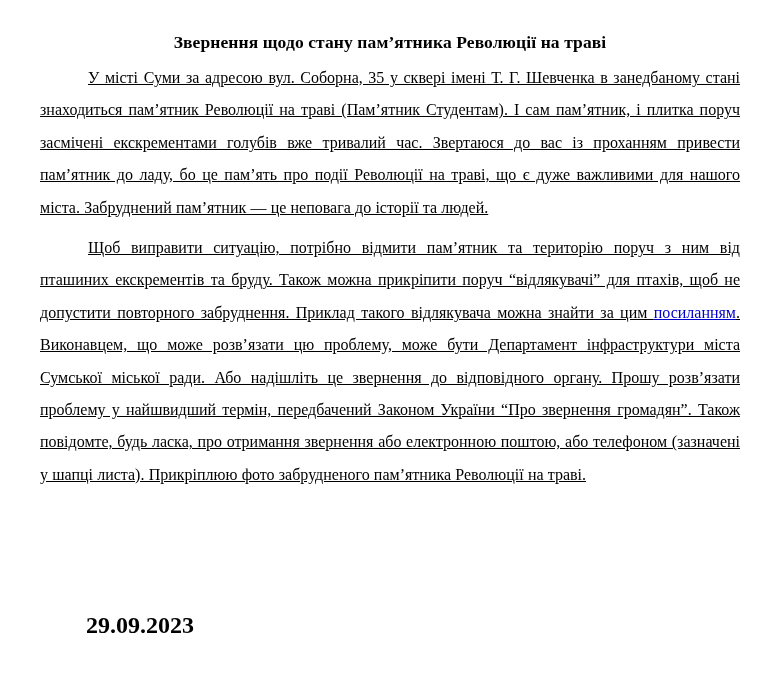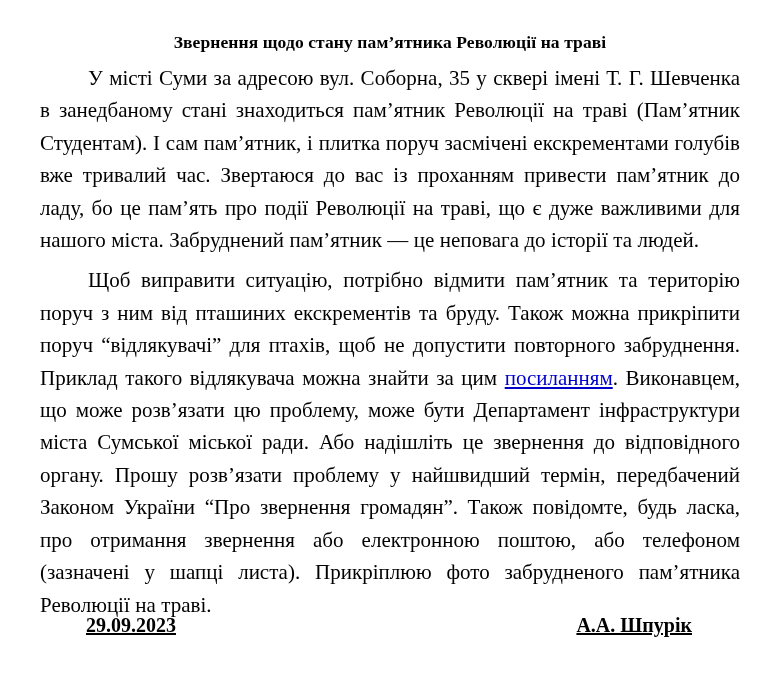--- a/index.html
+++ b/index.html
@@ -44,49 +44,49 @@
     left: 40px;
     top: 62px;
     width: 700px;
   }
 
   p.para {
     margin: 0;
     text-align: justify;
     text-justify: inter-word;
     text-indent: 48px;
-    font-size: 21px;
+    font-size: 16px;
     line-height: 32.4px;
     word-spacing: 0.2px;
+    text-decoration: underline;
   }
 
   p.para + p.para {
     margin-top: 8px;
   }
 
   a.inline-link,
   .inline-link {
     color: #0000cc;
     text-decoration: underline;
     cursor: pointer;
   }
 
   
   .footer {
     position: absolute;
     left: 40px;
     top: 612px;
     width: 700px;
     display: flex;
-    justify-content: space-between;
+    justify-content: flex-start;
     align-items: baseline;
     font-weight: bold;
-    font-size: 20px;
+    font-size: 24px;
     line-height: 26px;
-    text-decoration: underline;
   }
 
   .footer-date {
     padding-left: 46px;
   }
 
   .footer-signature {
     padding-right: 48px;
   }
 </style>
@@ -102,16 +102,15 @@
     <p class="para">У місті Суми за адресою вул. Соборна, 35 у сквері імені Т. Г. Шевченка в занедбаному стані знаходиться пам’ятник Революції на траві (Пам’ятник Студентам). І сам пам’ятник, і плитка поруч засмічені екскрементами голубів вже тривалий час. Звертаюся до вас із проханням привести пам’ятник до ладу, бо це пам’ять про події Революції на траві, що є дуже важливими для нашого міста. Забруднений пам’ятник — це неповага до історії та людей.</p>
 
     <p class="para">
       <span>Щоб виправити ситуацію, потрібно відмити пам’ятник та територію поруч з ним від пташиних екскрементів та бруду. Також можна прикріпити поруч “відлякувачі” для птахів, щоб не допустити повторного забруднення. Приклад такого відлякувача можна знайти за цим </span><a class="inline-link" href="#">посиланням</a><span>. Виконавцем, що може розв’язати цю проблему, може бути Департамент інфраструктури міста Сумської міської ради. Або надішліть це звернення до відповідного органу. Прошу розв’язати проблему у найшвидший термін, передбачений Законом України “Про звернення громадян”. Також повідомте, будь ласка, про отримання звернення або електронною поштою, або телефоном (зазначені у шапці листа). Прикріплюю фото забрудненого пам’ятника Революції на траві.</span>
     </p>
 
   </div>
 
   <div class="footer">
     <span class="footer-date">29.09.2023</span>
-    <span class="footer-signature">А.А. Шпурік</span>
   </div>
 
 </div>
 
 </body></html>

